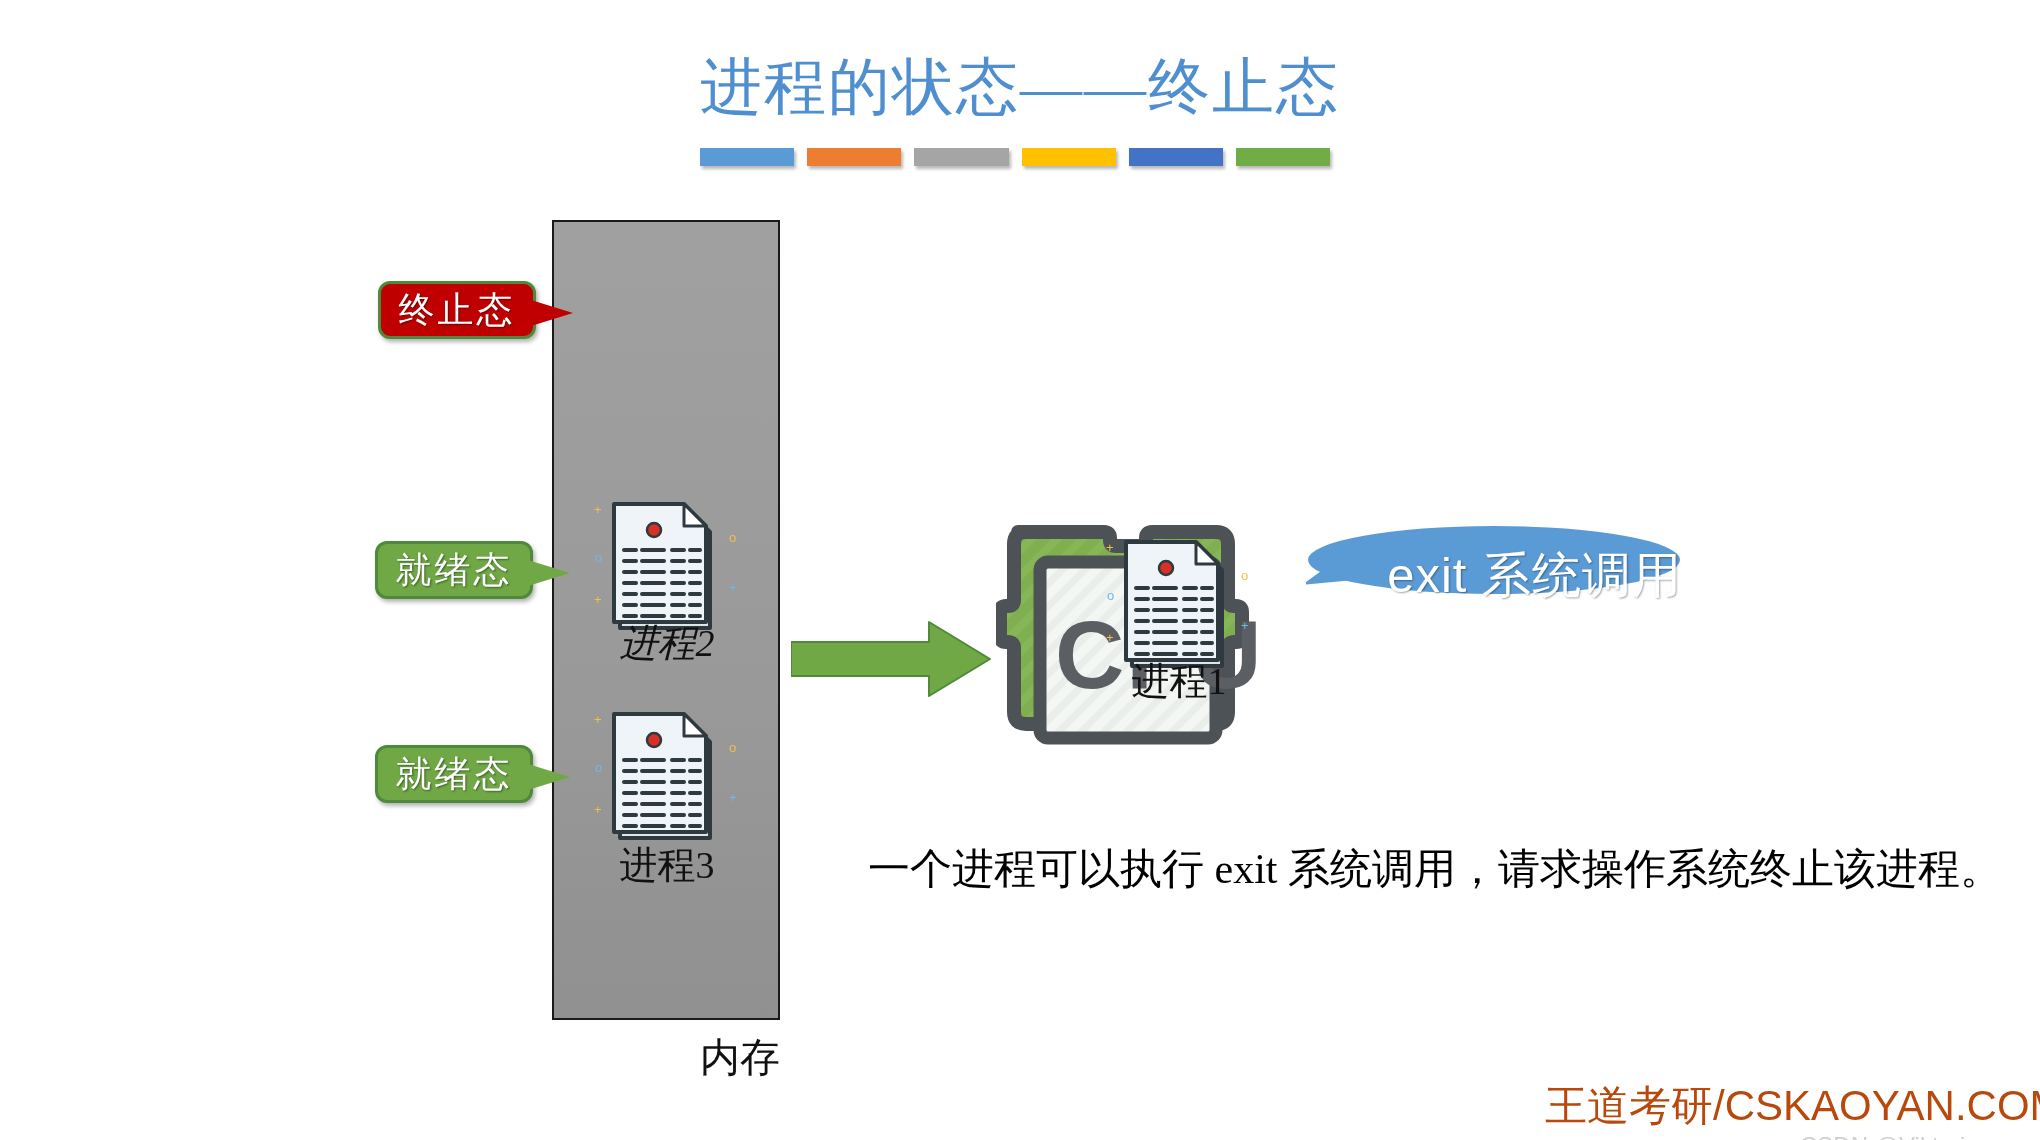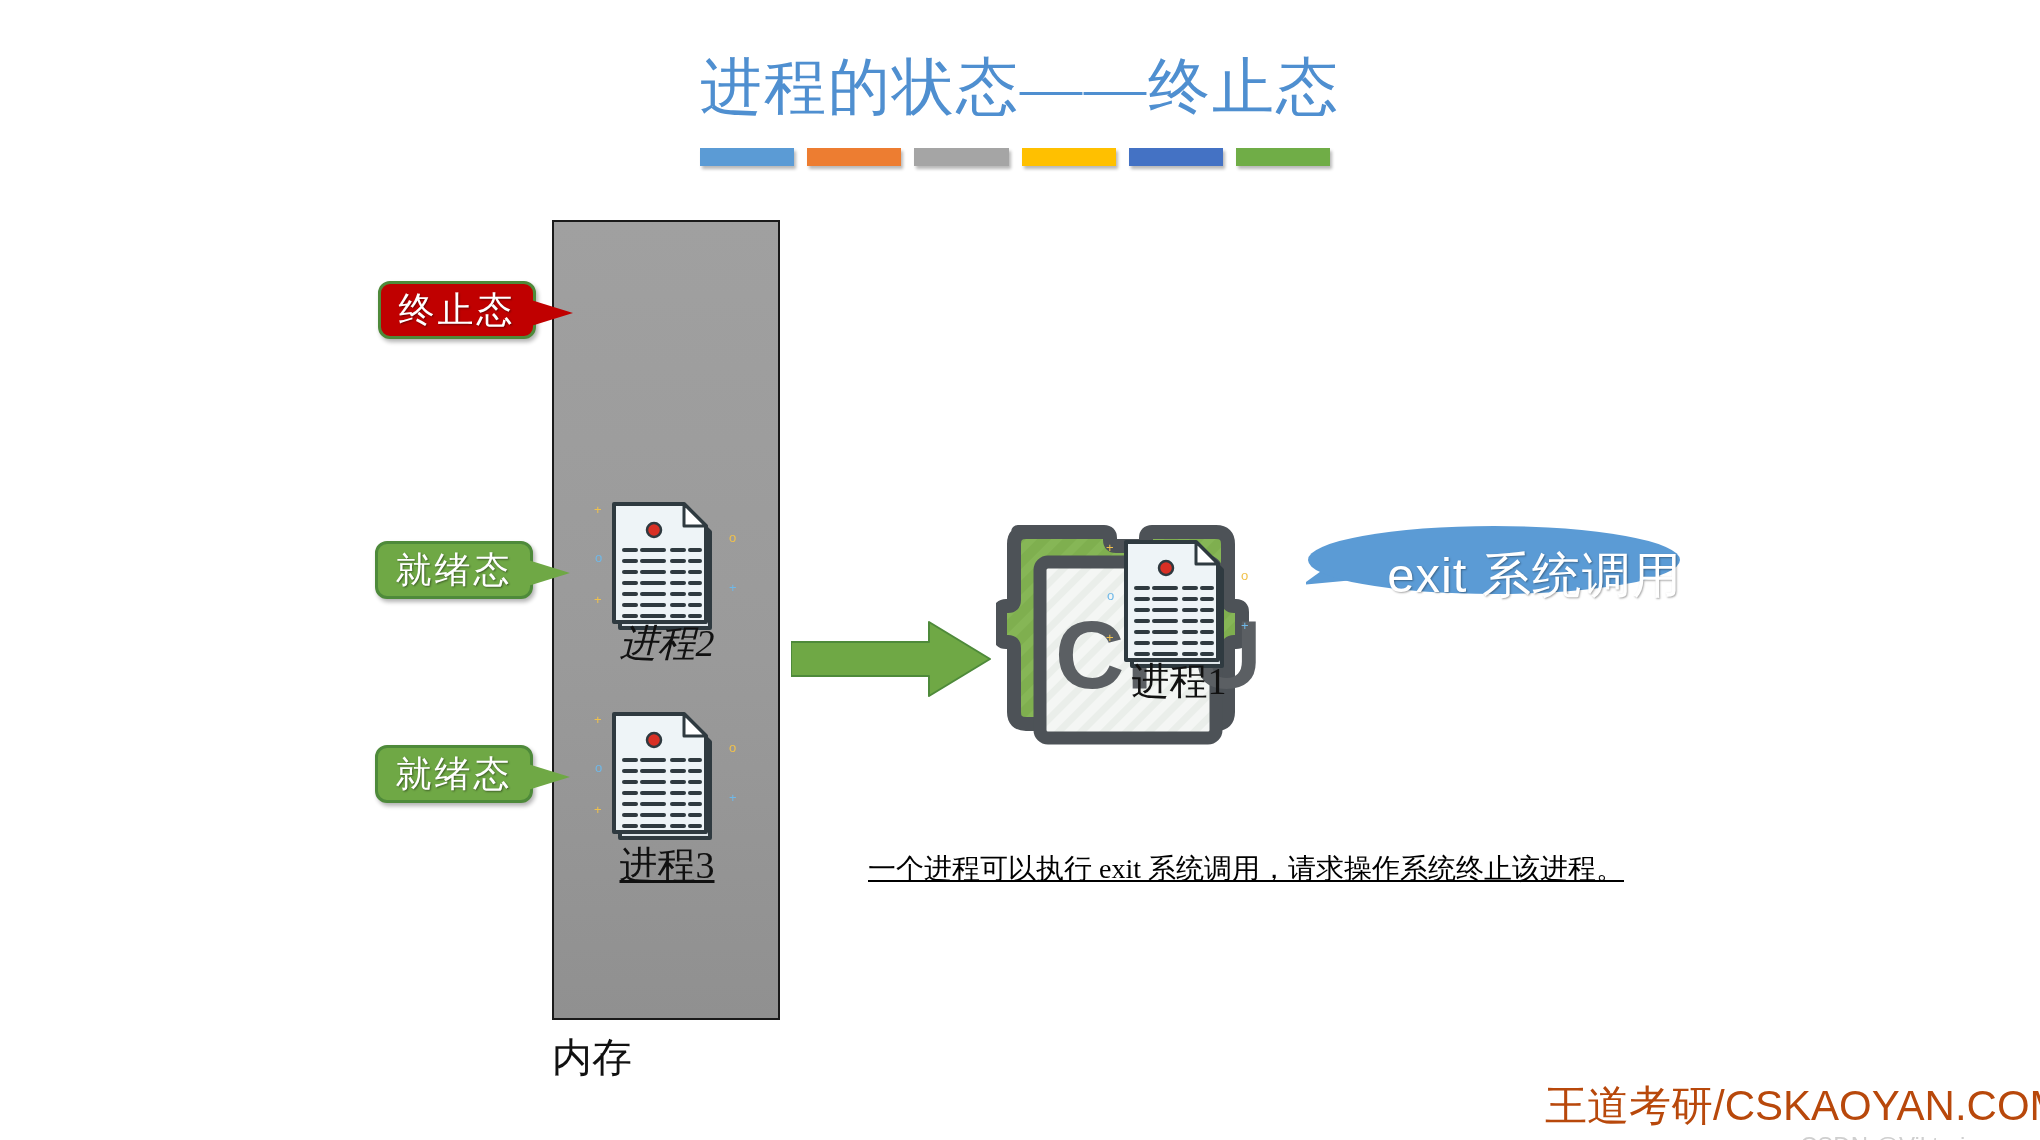--- a/index.html
+++ b/index.html
@@ -57,21 +57,21 @@
     height: 800px;
     background: linear-gradient(180deg,#a0a0a0 0%, #9a9a9a 55%, #909090 100%);
     border: 2px solid #1a1a1a;
     box-sizing: border-box;
   }
   #memory-label {
     position: absolute;
     left: 552px;
     top: 1030px;
     width: 228px;
-    text-align: left;
+    text-align: right;
     font-size: 40px;
     color: #111111;
     font-family: "Liberation Serif", "DejaVu Serif", serif;
   }
 
   
   .callout {
     position: absolute;
     height: 58px;
     border-radius: 12px;
@@ -128,21 +128,21 @@
     width: 100%;
     text-align: center;
     font-size: 38px;
     color: #111111;
     font-family: "Liberation Serif", "DejaVu Serif", serif;
     white-space: nowrap;
   }
   #proc2-wrap { left: 592px; top: 498px; width: 150px; height: 185px; }
   #proc2-wrap .doc-label { top: 120px; font-style: italic; }
   #proc3-wrap { left: 592px; top: 708px; width: 150px; height: 185px; }
-  #proc3-wrap .doc-label { top: 132px; text-decoration: underline; }
+  #proc3-wrap .doc-label { top: 132px; }
   #proc1-wrap { left: 1104px; top: 536px; width: 150px; height: 185px; z-index: 8; }
   #proc1-wrap .doc-label { top: 120px; }
 
   
   #green-arrow {
     position: absolute;
     left: 791px;
     top: 620px;
     width: 200px;
     height: 78px;
@@ -189,25 +189,24 @@
     text-shadow: 1px 1px 2px rgba(0,0,0,0.35);
     white-space: nowrap;
   }
 
   
   #body-text {
     position: absolute;
     left: 868px;
     top: 845px;
     width: 1110px;
-    font-size: 28px;
+    font-size: 42px;
     line-height: 48px;
     color: #000000;
     font-family: "Liberation Serif", "DejaVu Serif", serif;
-    text-decoration: underline;
   }
   #body-text .line { white-space: nowrap; }
   #body-text .hl { color: #D32020; }
 
   
   #brand-watermark {
     position: absolute;
     left: 1545px;
     top: 1078px;
     font-size: 42px;

